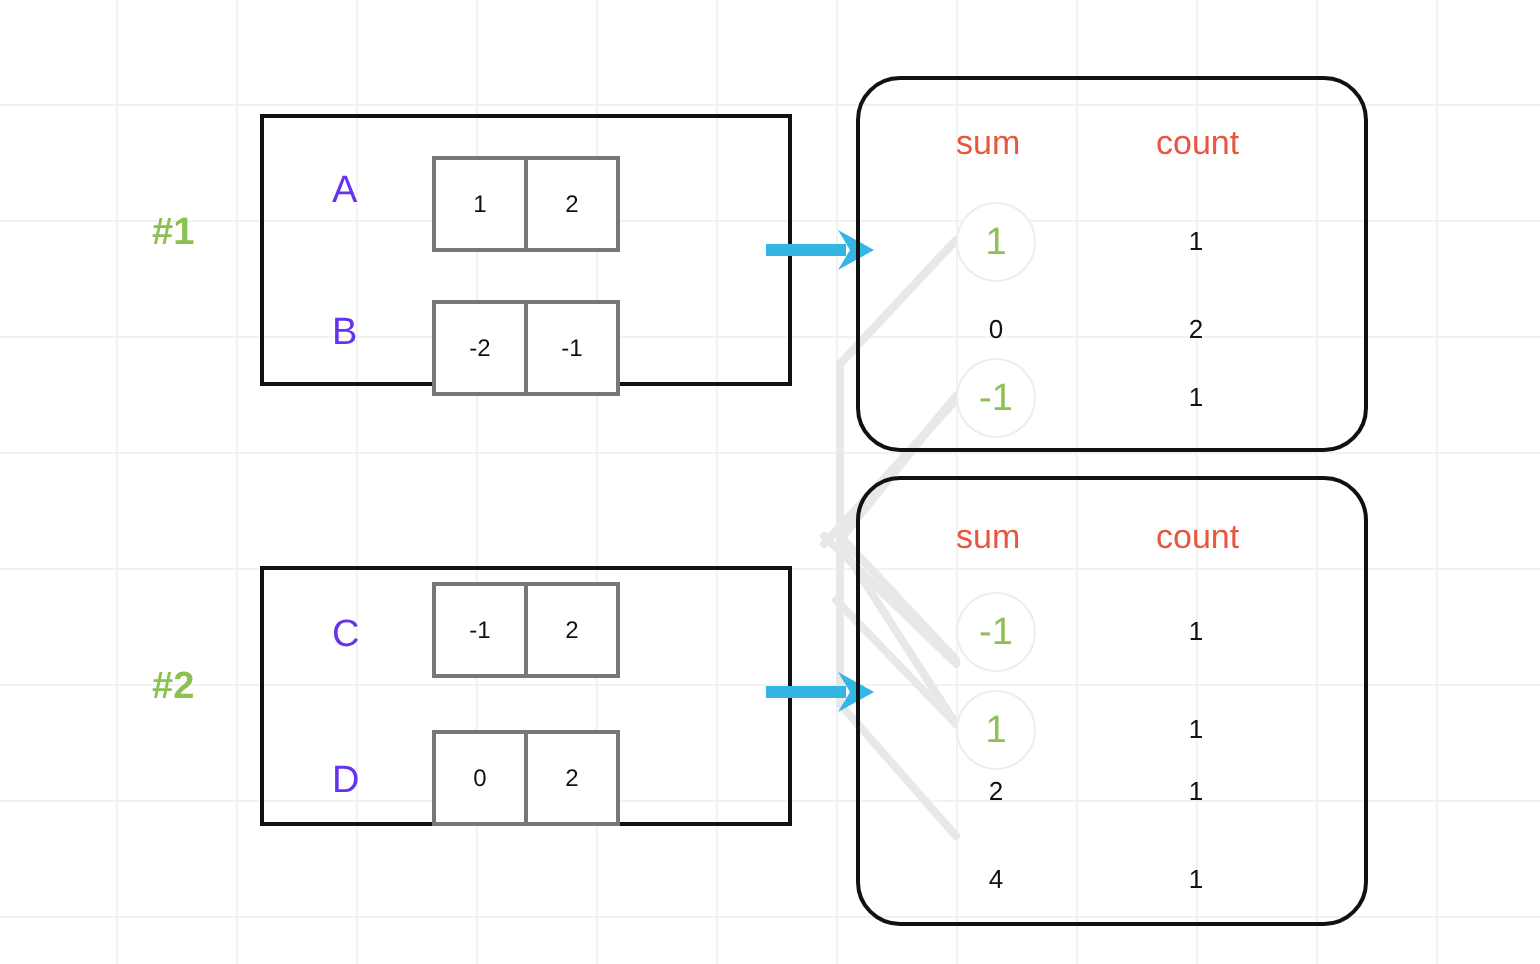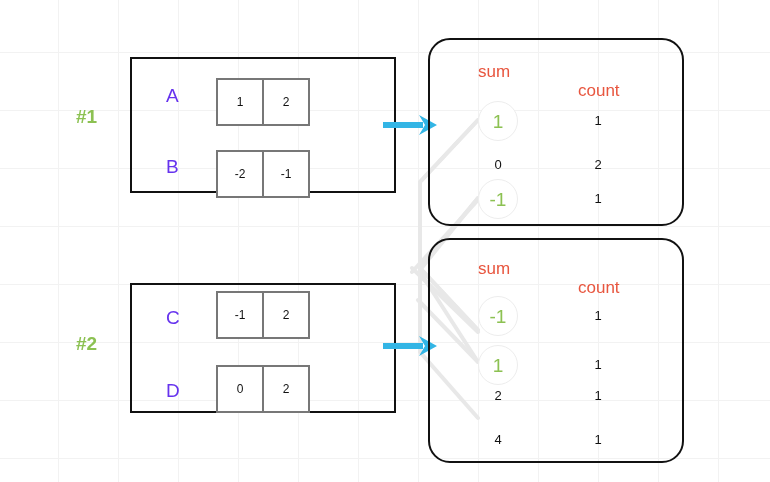--- a/index.html
+++ b/index.html
@@ -86,21 +86,21 @@
   #panel-2 { left: 428px; top: 238px; width: 256px; height: 225px; }
 
   .panel-header {
     position: absolute;
     color: #e8563f;
     font-size: 17px;
     font-family: "Liberation Sans", sans-serif;
     user-select: none;
   }
   .col-sum  { left: 48px; }
-  .col-count{ left: 148px; margin-top: 19px; }
+  .col-count{ left: 148px; }
 
   .val {
     position: absolute;
     font-size: 13px;
     color: #111111;
     font-family: "Liberation Sans", sans-serif;
     text-align: center;
     width: 40px;
     user-select: none;
   }

